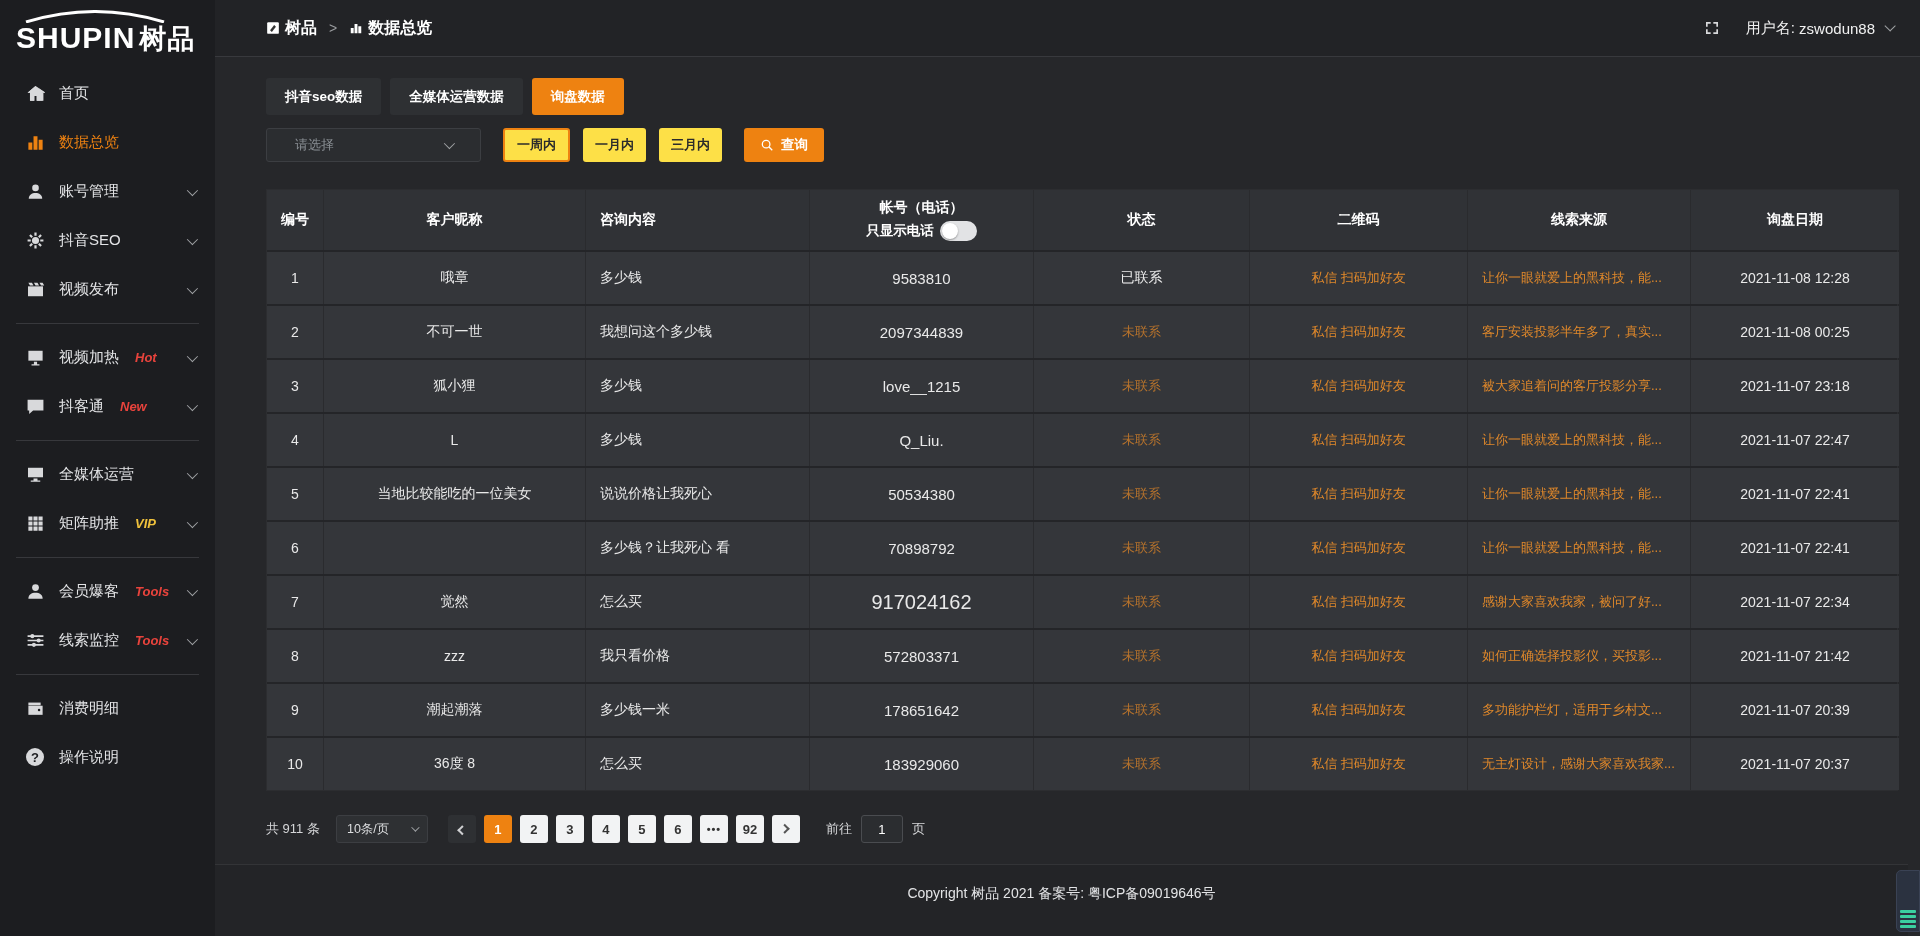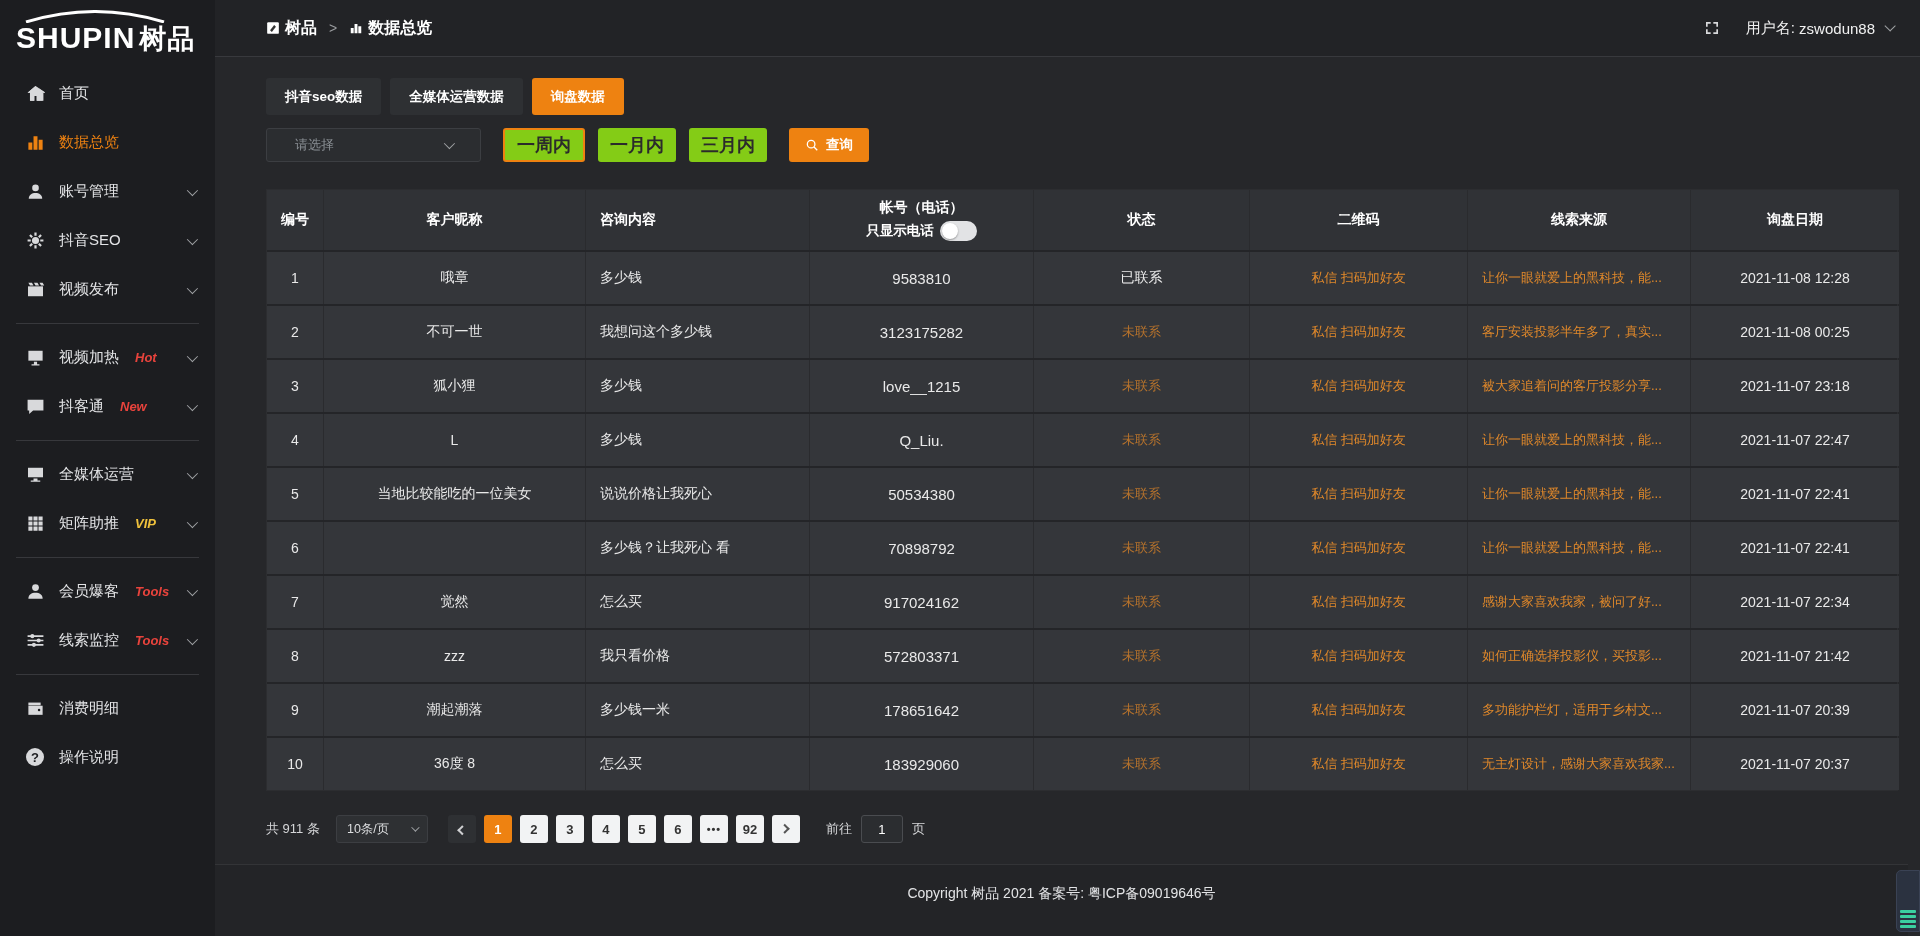--- a/index.html
+++ b/index.html
@@ -38,21 +38,21 @@
 
   
   .main { position:absolute; left:215px; top:57px; right:0; bottom:72px; padding:21px 0 0 51px; }
   .tabs { display:flex; gap:9px; }
   .tab { height:37px; display:flex; align-items:center; padding:0 19px; background:#2e3033; color:#fff; font-size:13.5px; font-weight:bold; border-radius:3px; cursor:pointer; }
   .tab.active { background:#ee8211; }
 
   .filters { display:flex; align-items:center; margin-top:13px; }
   .select { width:215px; height:34px; background:#2b2d30; border:1px solid #3c3e42; border-radius:3px; display:flex; align-items:center; padding:0 28px; font-size:13px; color:#8a8f94; cursor:pointer; }
   .select .chev { transform:rotate(45deg) translateY(-2px); }
-  .range-btn { height:34px; min-width:63px; padding:0 12px; margin-left:13px; background:#84cc16; color:#2b2b2b; border:none; border-radius:3px; font-size:18px; font-weight:bold; cursor:pointer; font-family:inherit; }
+  .range-btn { height:34px; min-width:63px; padding:0 12px; margin-left:13px; background:#fde047; color:#2b2b2b; border:none; border-radius:3px; font-size:13px; font-weight:bold; cursor:pointer; font-family:inherit; }
   .range-btn:first-of-type { margin-left:22px; }
   .range-btn.selected { border:2px solid #ee8211; }
   .query-btn { height:34px; padding:0 16px; margin-left:22px; background:#ee8211; border:none; border-radius:3px; color:#fff; font-size:13.5px; font-weight:bold; display:flex; align-items:center; gap:7px; cursor:pointer; font-family:inherit; }
   .query-btn svg { width:14px; height:14px; stroke:#fff; fill:none; stroke-width:2.2; }
 
   
   .tbl { margin-top:27px; width:1632px; border:1px solid #2c2d30; }
   .t-row { display:grid; grid-template-columns:56px 262px 224px 224px 216px 218px 223px 209px; }
   .t-head .cell { background:#303236; height:60px; font-weight:bold; font-size:14px; color:#fff; }
   .cell { background:#34363a; height:52px; display:flex; align-items:center; justify-content:center; text-align:center; font-size:14px; color:#e9e9e9; border-left:1px solid #2a2b2e; overflow:hidden; }
@@ -331,21 +331,21 @@
           </div>
           <div class="cell left">
             <span class="lnk">让你一眼就爱上的黑科技，能...</span>
           </div>
           <div class="cell">2021-11-08 12:28</div>
         </div>
         <div class="t-row">
           <div class="cell">2</div>
           <div class="cell">不可一世</div>
           <div class="cell left">我想问这个多少钱</div>
-          <div class="cell" style="font-size:15px">3123175282</div>
+          <div class="cell" style="font-size:15px">2097344839</div>
           <div class="cell st-pending">未联系</div>
           <div class="cell">
             <span class="lnk">私信 扫码加好友</span>
           </div>
           <div class="cell left">
             <span class="lnk">客厅安装投影半年多了，真实...</span>
           </div>
           <div class="cell">2021-11-08 00:25</div>
         </div>
         <div class="t-row">
@@ -401,21 +401,21 @@
           </div>
           <div class="cell left">
             <span class="lnk">让你一眼就爱上的黑科技，能...</span>
           </div>
           <div class="cell">2021-11-07 22:41</div>
         </div>
         <div class="t-row">
           <div class="cell">7</div>
           <div class="cell">觉然</div>
           <div class="cell left">怎么买</div>
-          <div class="cell" style="font-size:15px">917024162</div>
+          <div class="cell" style="font-size:20px">917024162</div>
           <div class="cell st-pending">未联系</div>
           <div class="cell">
             <span class="lnk">私信 扫码加好友</span>
           </div>
           <div class="cell left">
             <span class="lnk">感谢大家喜欢我家，被问了好...</span>
           </div>
           <div class="cell">2021-11-07 22:34</div>
         </div>
         <div class="t-row">

